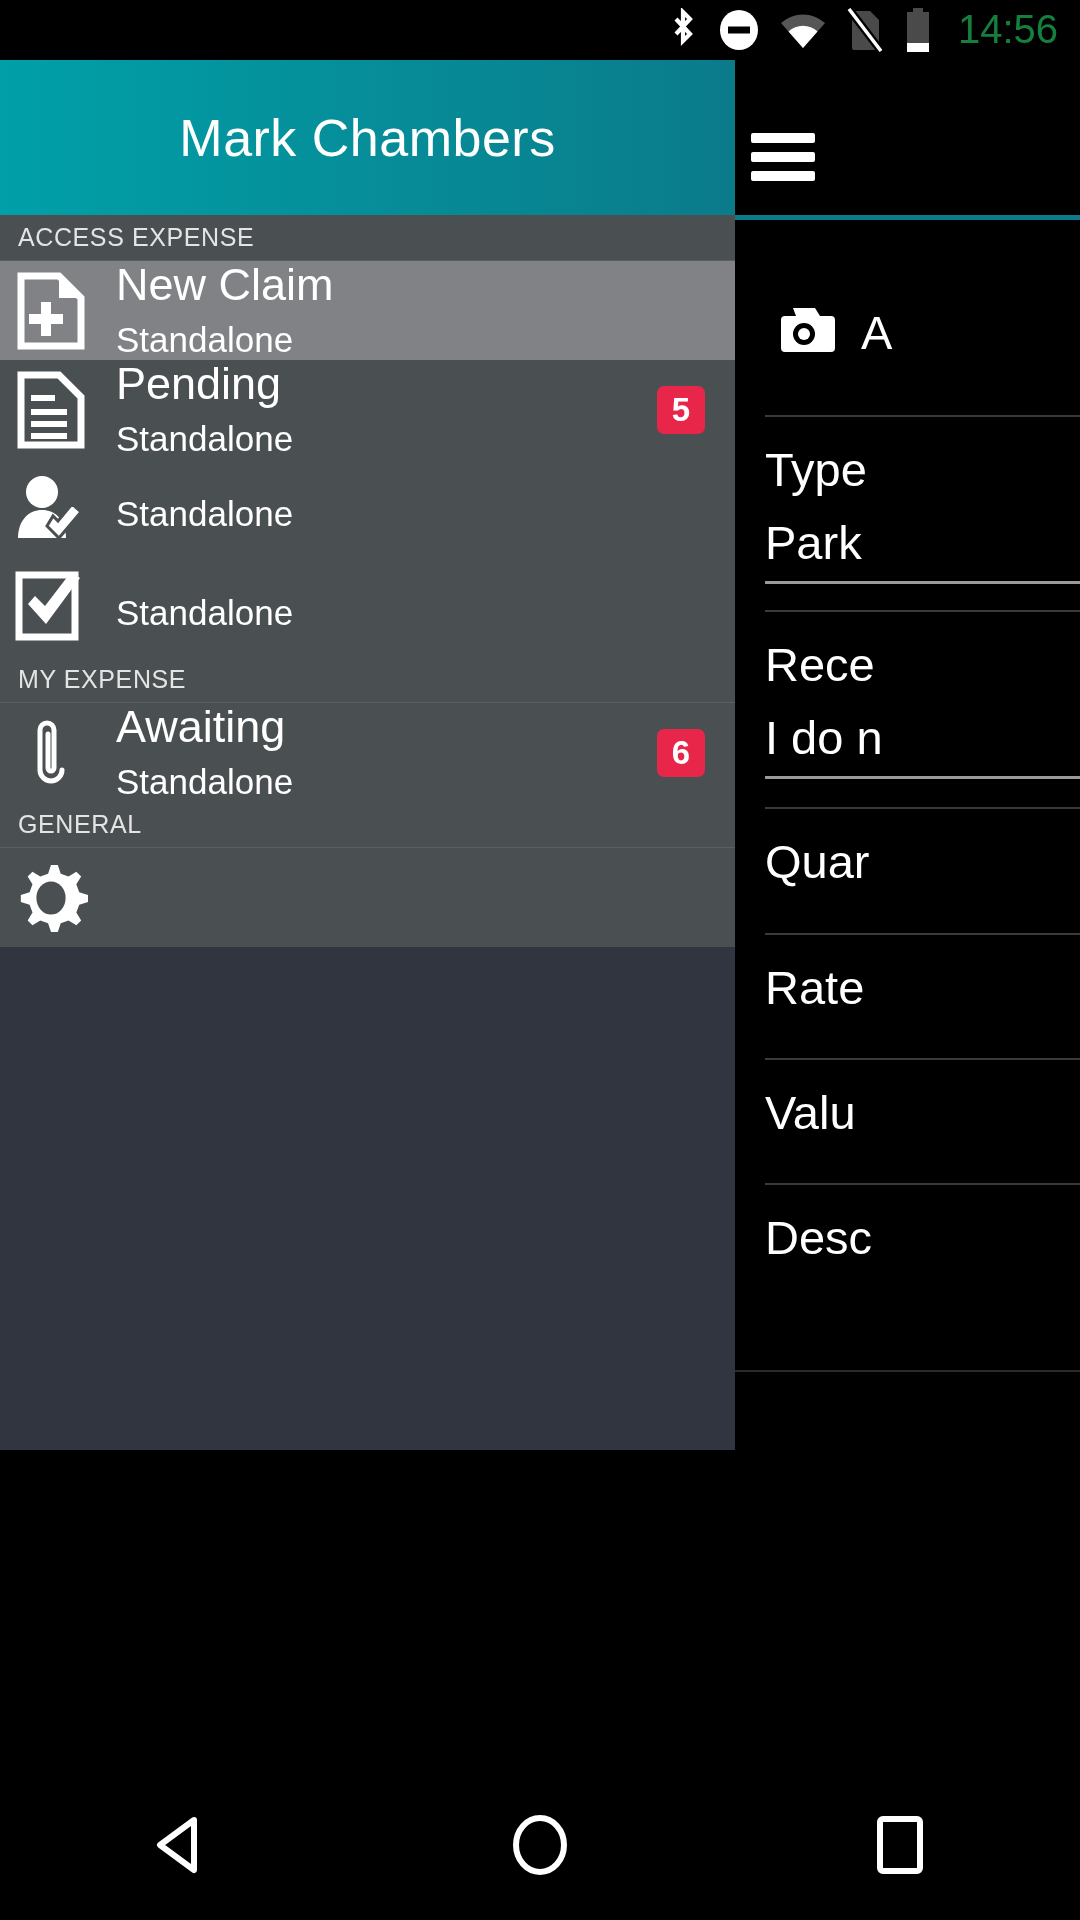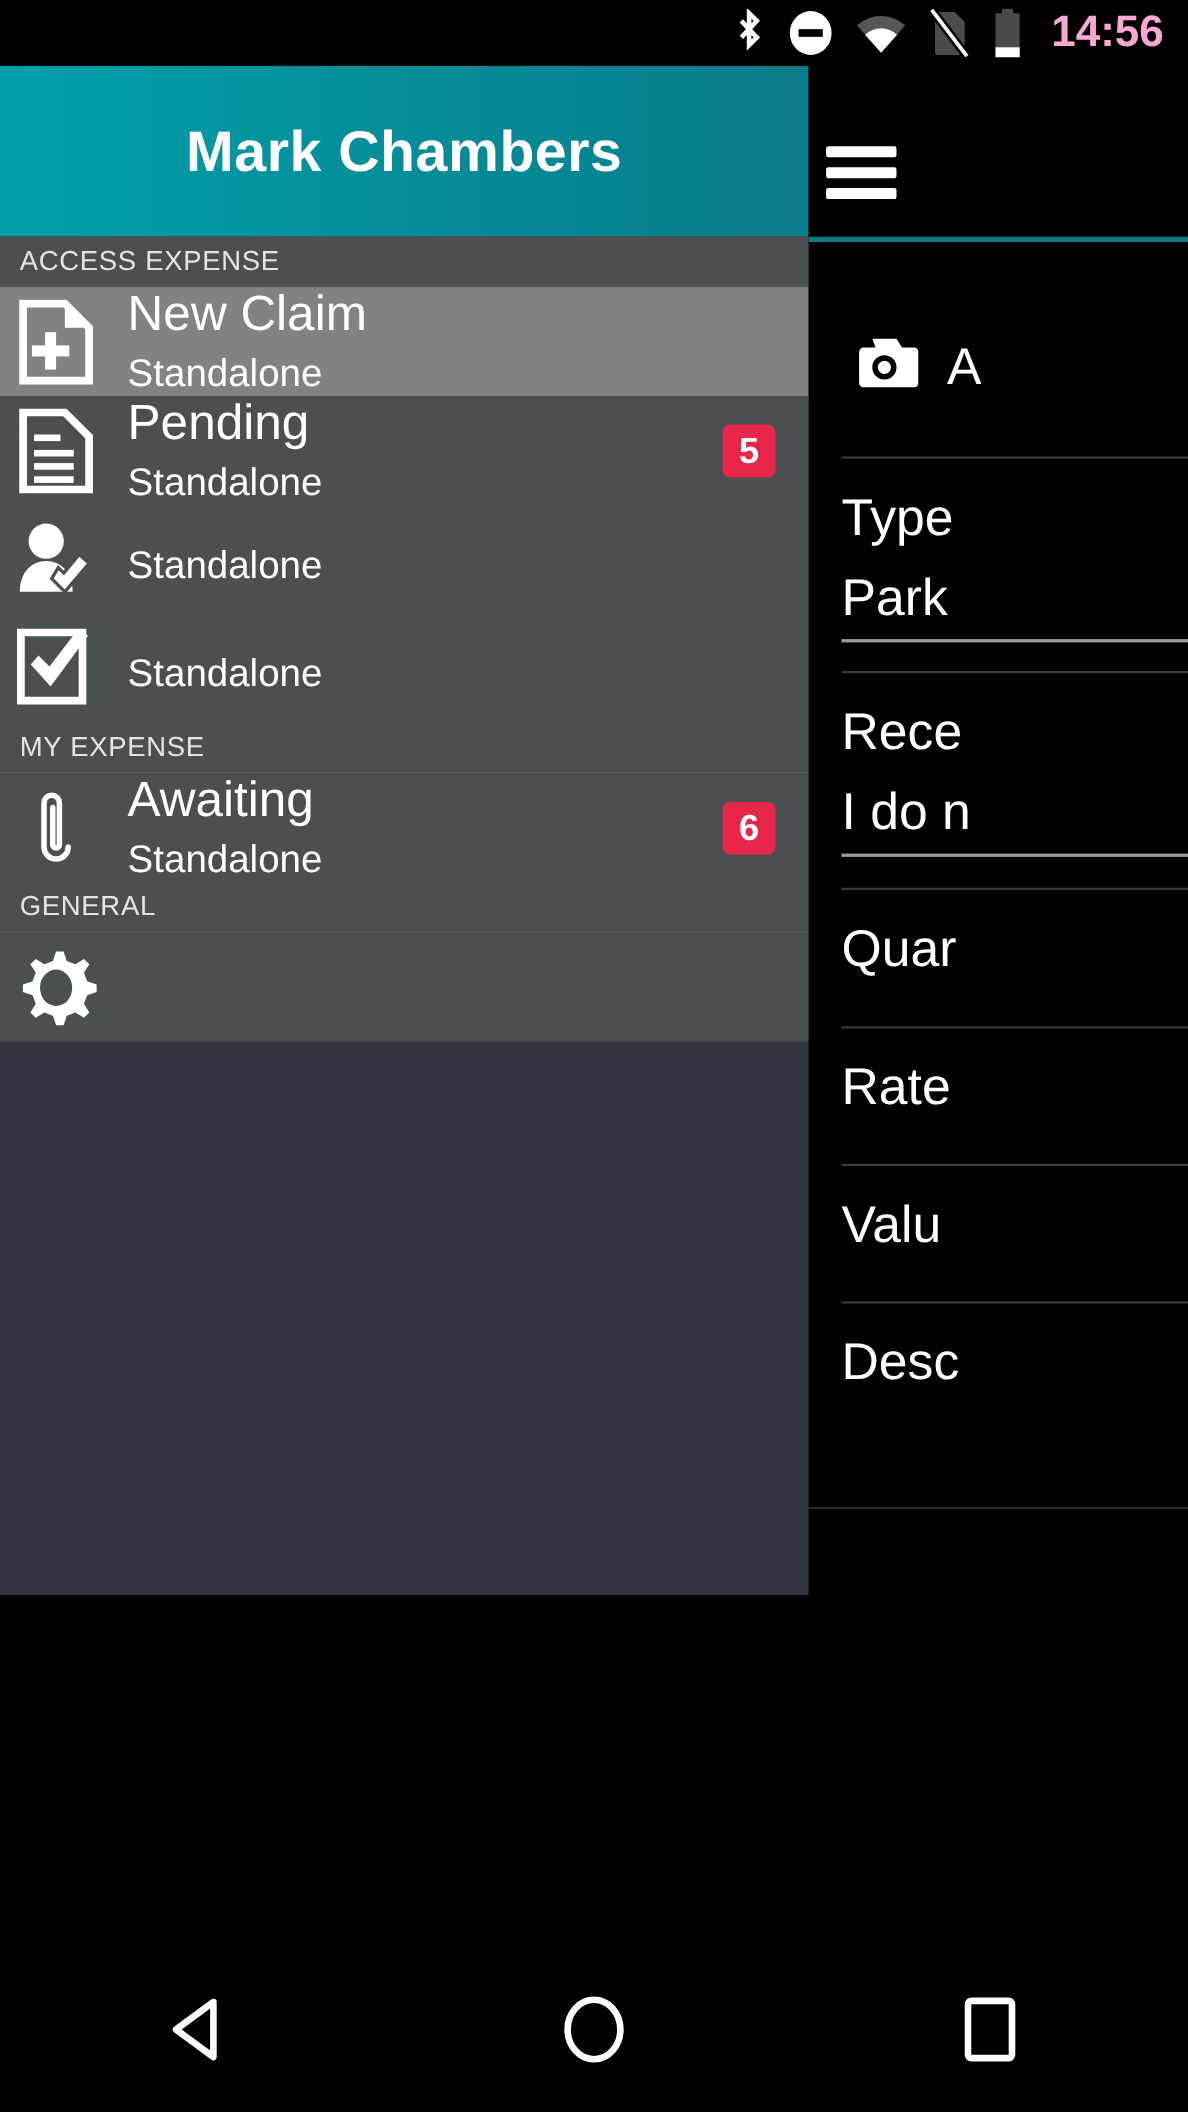--- a/index.html
+++ b/index.html
@@ -36,23 +36,23 @@
     box-sizing: border-box;
   }
   .sb-icon {
     display: inline-flex;
     align-items: center;
     justify-content: center;
     margin-left: 20px;
     height: 40px;
   }
   #status-clock {
-    color: #f9a8d4;
+    color: #15803d;
     font-size: 40px;
-    font-weight: 700;
+    font-weight: 400;
     letter-spacing: 0px;
     margin-left: 26px;
     line-height: 1;
     padding-bottom: 2px;
   }
 
   
   #app-bar-bg {
     position: absolute;
     left: 735px; top: 60px;
@@ -152,21 +152,21 @@
     width: 735px;
     height: 155px;
     background: linear-gradient(90deg, #00a0a8 0%, #0b7b8a 100%);
     display: flex;
     align-items: center;
     justify-content: center;
   }
   #drawer-title {
     color: #ffffff;
     font-size: 52px;
-    font-weight: 700;
+    font-weight: 400;
     letter-spacing: 0.5px;
   }
   #drawer-list {
     width: 735px;
     background: #4a4f52;
   }
 
   .section-header {
     height: 46px;
     background: #4a4f52;

